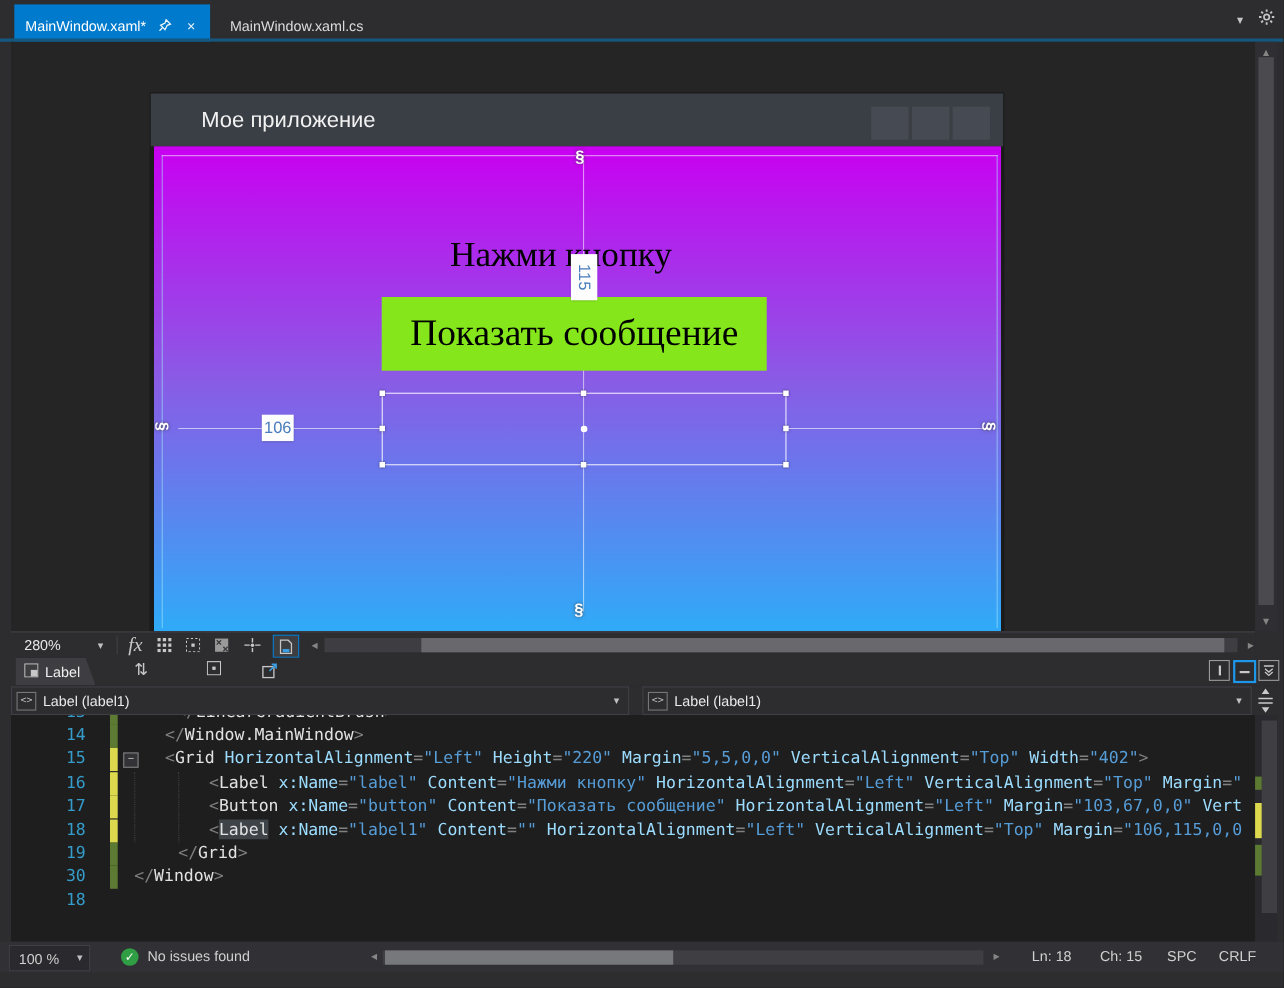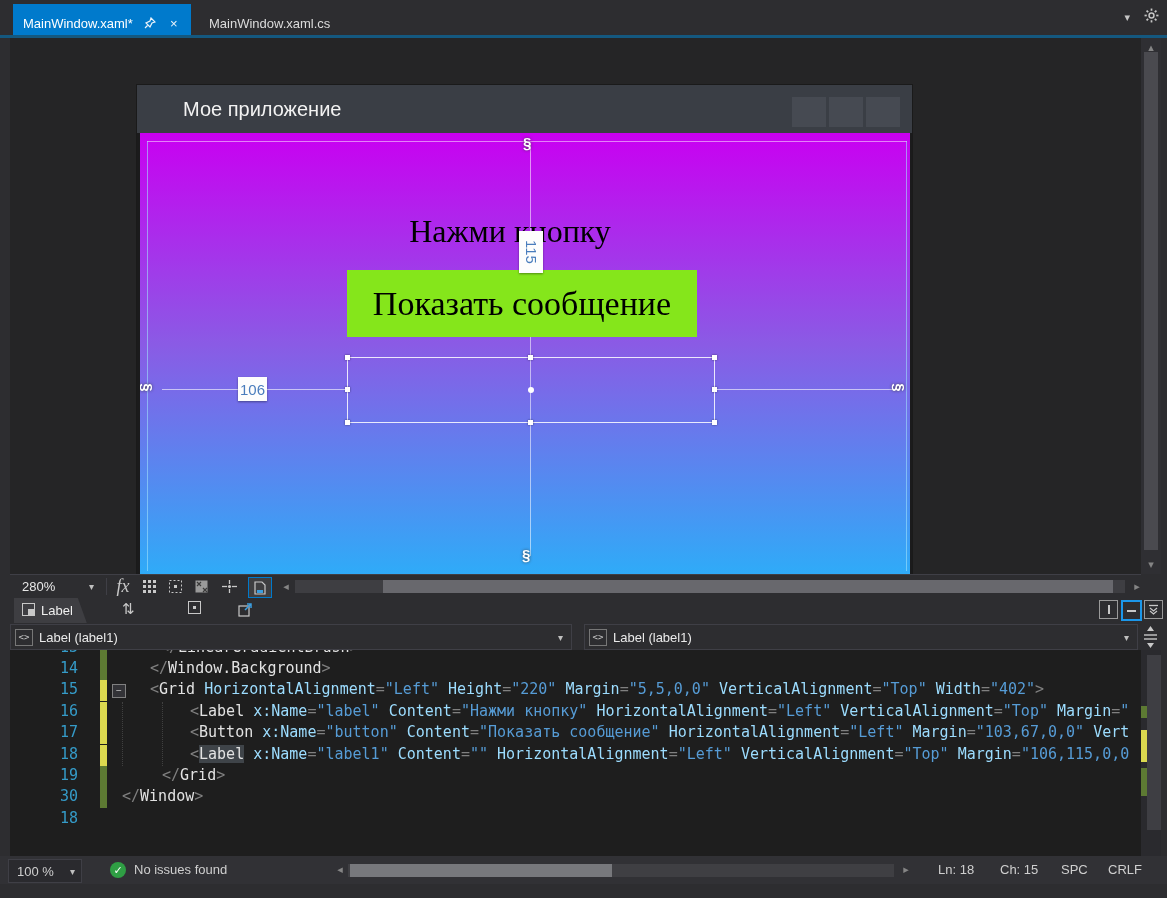--- a/index.html
+++ b/index.html
@@ -306,21 +306,21 @@
           <line x1="2" y1="14" x2="15" y2="14" stroke="#C8C8C8" stroke-width="1.4"></line>
         </svg>
     </div>
   </div>
 
   <div class="abs editor">
     <div class="abs iguide" style="left:112px;top:52px;height:64px;"></div>
     <div class="abs iguide" style="left:152px;top:52px;height:64px;"></div>
     <div>
         <div class="crow" style="top: -12px;"><span class="lnum">13</span><span class="cbar bar-green"></span><span class="ctext" style="left: 150px;"><span class="tk-d">&lt;/</span><span class="tk-g">LinearGradientBrush</span><span class="tk-d">&gt;</span></span></div>
-        <div class="crow" style="top: 9px;"><span class="lnum">14</span><span class="cbar bar-green"></span><span class="ctext" style="left: 140px;"><span class="tk-d">&lt;/</span><span class="tk-g">Window.Background</span><span class="tk-d">&gt;</span></span></div>
+        <div class="crow" style="top: 9px;"><span class="lnum">14</span><span class="cbar bar-green"></span><span class="ctext" style="left: 140px;"><span class="tk-d">&lt;/</span><span class="tk-g">Window.MainWindow</span><span class="tk-d">&gt;</span></span></div>
         <div class="crow" style="top: 30px;"><span class="lnum">15</span><span class="cbar bar-yellow"></span><span class="fold">−</span><span class="ctext" style="left: 140px;"><span class="tk-d">&lt;</span><span class="tk-g">Grid</span><span class="tk-p"> </span><span class="tk-a">HorizontalAlignment</span><span class="tk-d">=</span><span class="tk-v">"Left"</span><span class="tk-p"> </span><span class="tk-a">Height</span><span class="tk-d">=</span><span class="tk-v">"220"</span><span class="tk-p"> </span><span class="tk-a">Margin</span><span class="tk-d">=</span><span class="tk-v">"5,5,0,0"</span><span class="tk-p"> </span><span class="tk-a">VerticalAlignment</span><span class="tk-d">=</span><span class="tk-v">"Top"</span><span class="tk-p"> </span><span class="tk-a">Width</span><span class="tk-d">=</span><span class="tk-v">"402"</span><span class="tk-d">&gt;</span></span></div>
         <div class="crow" style="top: 52px;"><span class="lnum">16</span><span class="cbar bar-yellow"></span><span class="ctext" style="left: 180px;"><span class="tk-d">&lt;</span><span class="tk-g">Label</span><span class="tk-p"> </span><span class="tk-a">x:Name</span><span class="tk-d">=</span><span class="tk-v">"label"</span><span class="tk-p"> </span><span class="tk-a">Content</span><span class="tk-d">=</span><span class="tk-v">"Нажми кнопку"</span><span class="tk-p"> </span><span class="tk-a">HorizontalAlignment</span><span class="tk-d">=</span><span class="tk-v">"Left"</span><span class="tk-p"> </span><span class="tk-a">VerticalAlignment</span><span class="tk-d">=</span><span class="tk-v">"Top"</span><span class="tk-p"> </span><span class="tk-a">Margin</span><span class="tk-d">=</span><span class="tk-v">"</span></span></div>
         <div class="crow" style="top: 73px;"><span class="lnum">17</span><span class="cbar bar-yellow"></span><span class="ctext" style="left: 180px;"><span class="tk-d">&lt;</span><span class="tk-g">Button</span><span class="tk-p"> </span><span class="tk-a">x:Name</span><span class="tk-d">=</span><span class="tk-v">"button"</span><span class="tk-p"> </span><span class="tk-a">Content</span><span class="tk-d">=</span><span class="tk-v">"Показать сообщение"</span><span class="tk-p"> </span><span class="tk-a">HorizontalAlignment</span><span class="tk-d">=</span><span class="tk-v">"Left"</span><span class="tk-p"> </span><span class="tk-a">Margin</span><span class="tk-d">=</span><span class="tk-v">"103,67,0,0"</span><span class="tk-p"> </span><span class="tk-a">Vert</span></span></div>
         <div class="crow" style="top: 95px;"><span class="lnum">18</span><span class="cbar bar-yellow"></span><span class="ctext" style="left: 180px;"><span class="tk-d">&lt;</span><span class="tk-g tk-hl">Label</span><span class="tk-p"> </span><span class="tk-a">x:Name</span><span class="tk-d">=</span><span class="tk-v">"label1"</span><span class="tk-p"> </span><span class="tk-a">Content</span><span class="tk-d">=</span><span class="tk-v">""</span><span class="tk-p"> </span><span class="tk-a">HorizontalAlignment</span><span class="tk-d">=</span><span class="tk-v">"Left"</span><span class="tk-p"> </span><span class="tk-a">VerticalAlignment</span><span class="tk-d">=</span><span class="tk-v">"Top"</span><span class="tk-p"> </span><span class="tk-a">Margin</span><span class="tk-d">=</span><span class="tk-v">"106,115,0,0</span></span></div>
         <div class="crow" style="top: 116px;"><span class="lnum">19</span><span class="cbar bar-green"></span><span class="ctext" style="left: 152px;"><span class="tk-d">&lt;/</span><span class="tk-g">Grid</span><span class="tk-d">&gt;</span></span></div>
         <div class="crow" style="top: 137px;"><span class="lnum">30</span><span class="cbar bar-green"></span><span class="ctext" style="left: 112px;"><span class="tk-d">&lt;/</span><span class="tk-g">Window</span><span class="tk-d">&gt;</span></span></div>
         <div class="crow" style="top: 159px;"><span class="lnum">18</span><span class="ctext" style="left: 112px;"></span></div>
       </div>
   </div>
 

